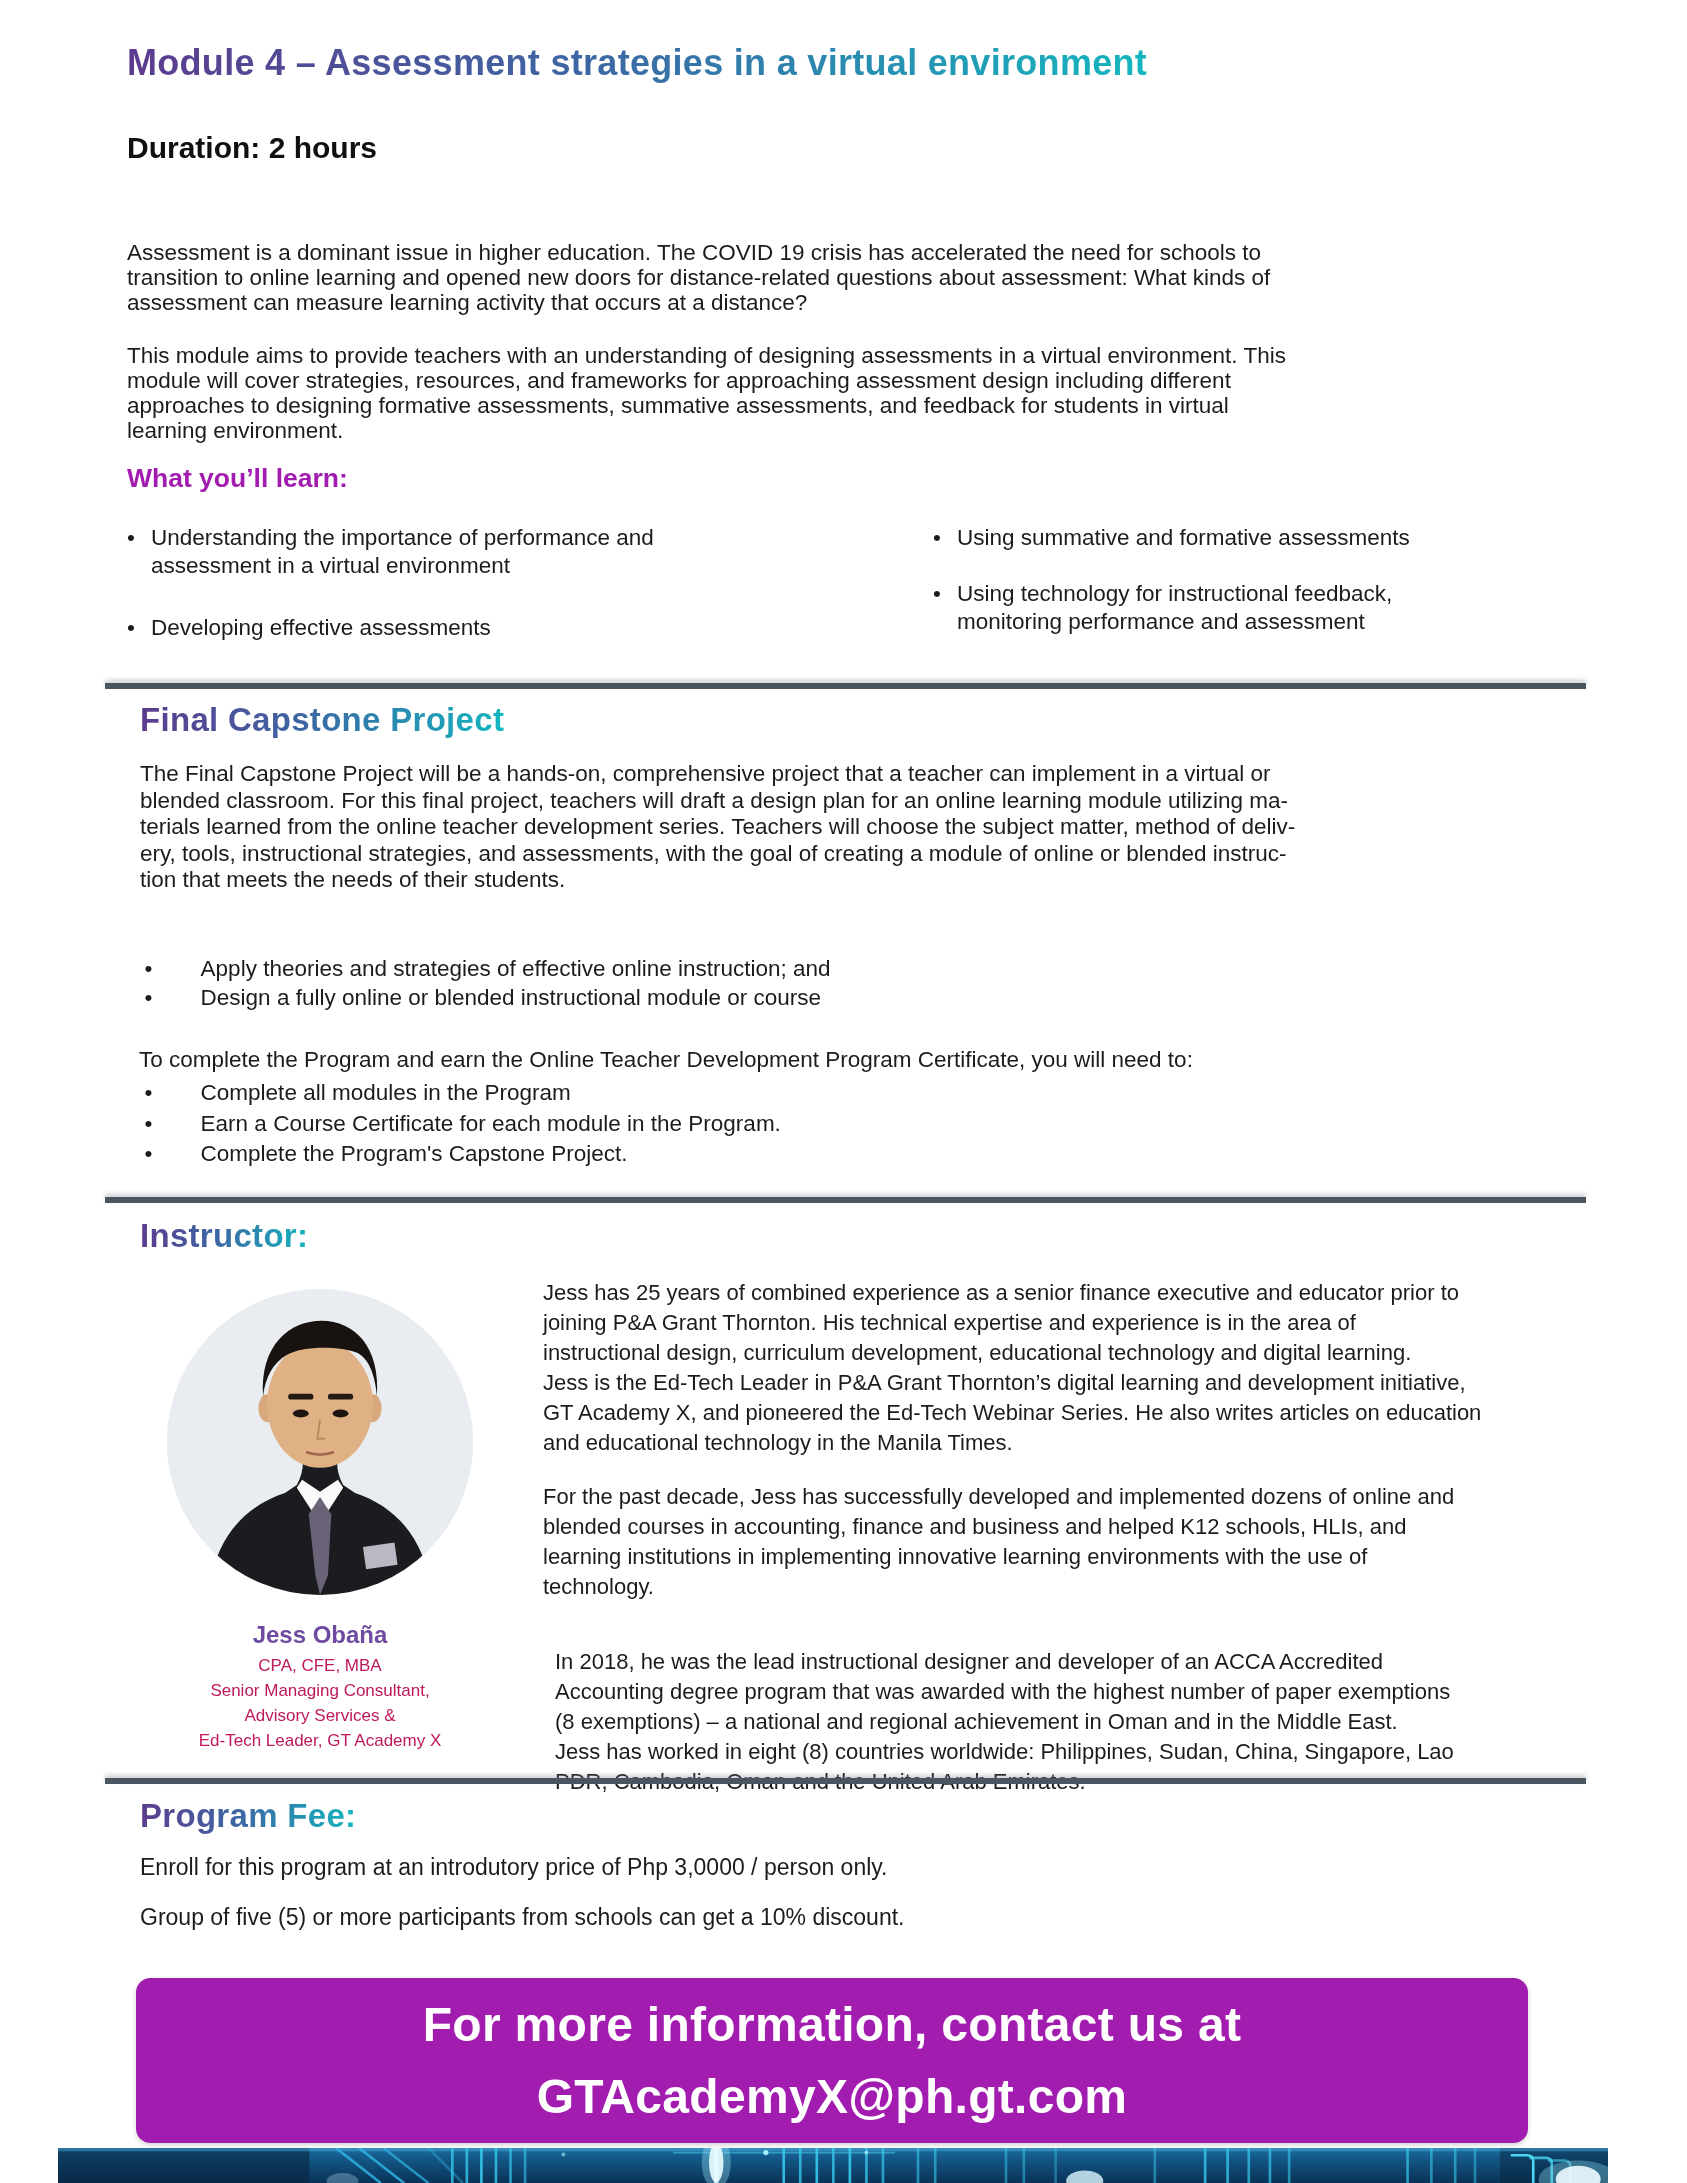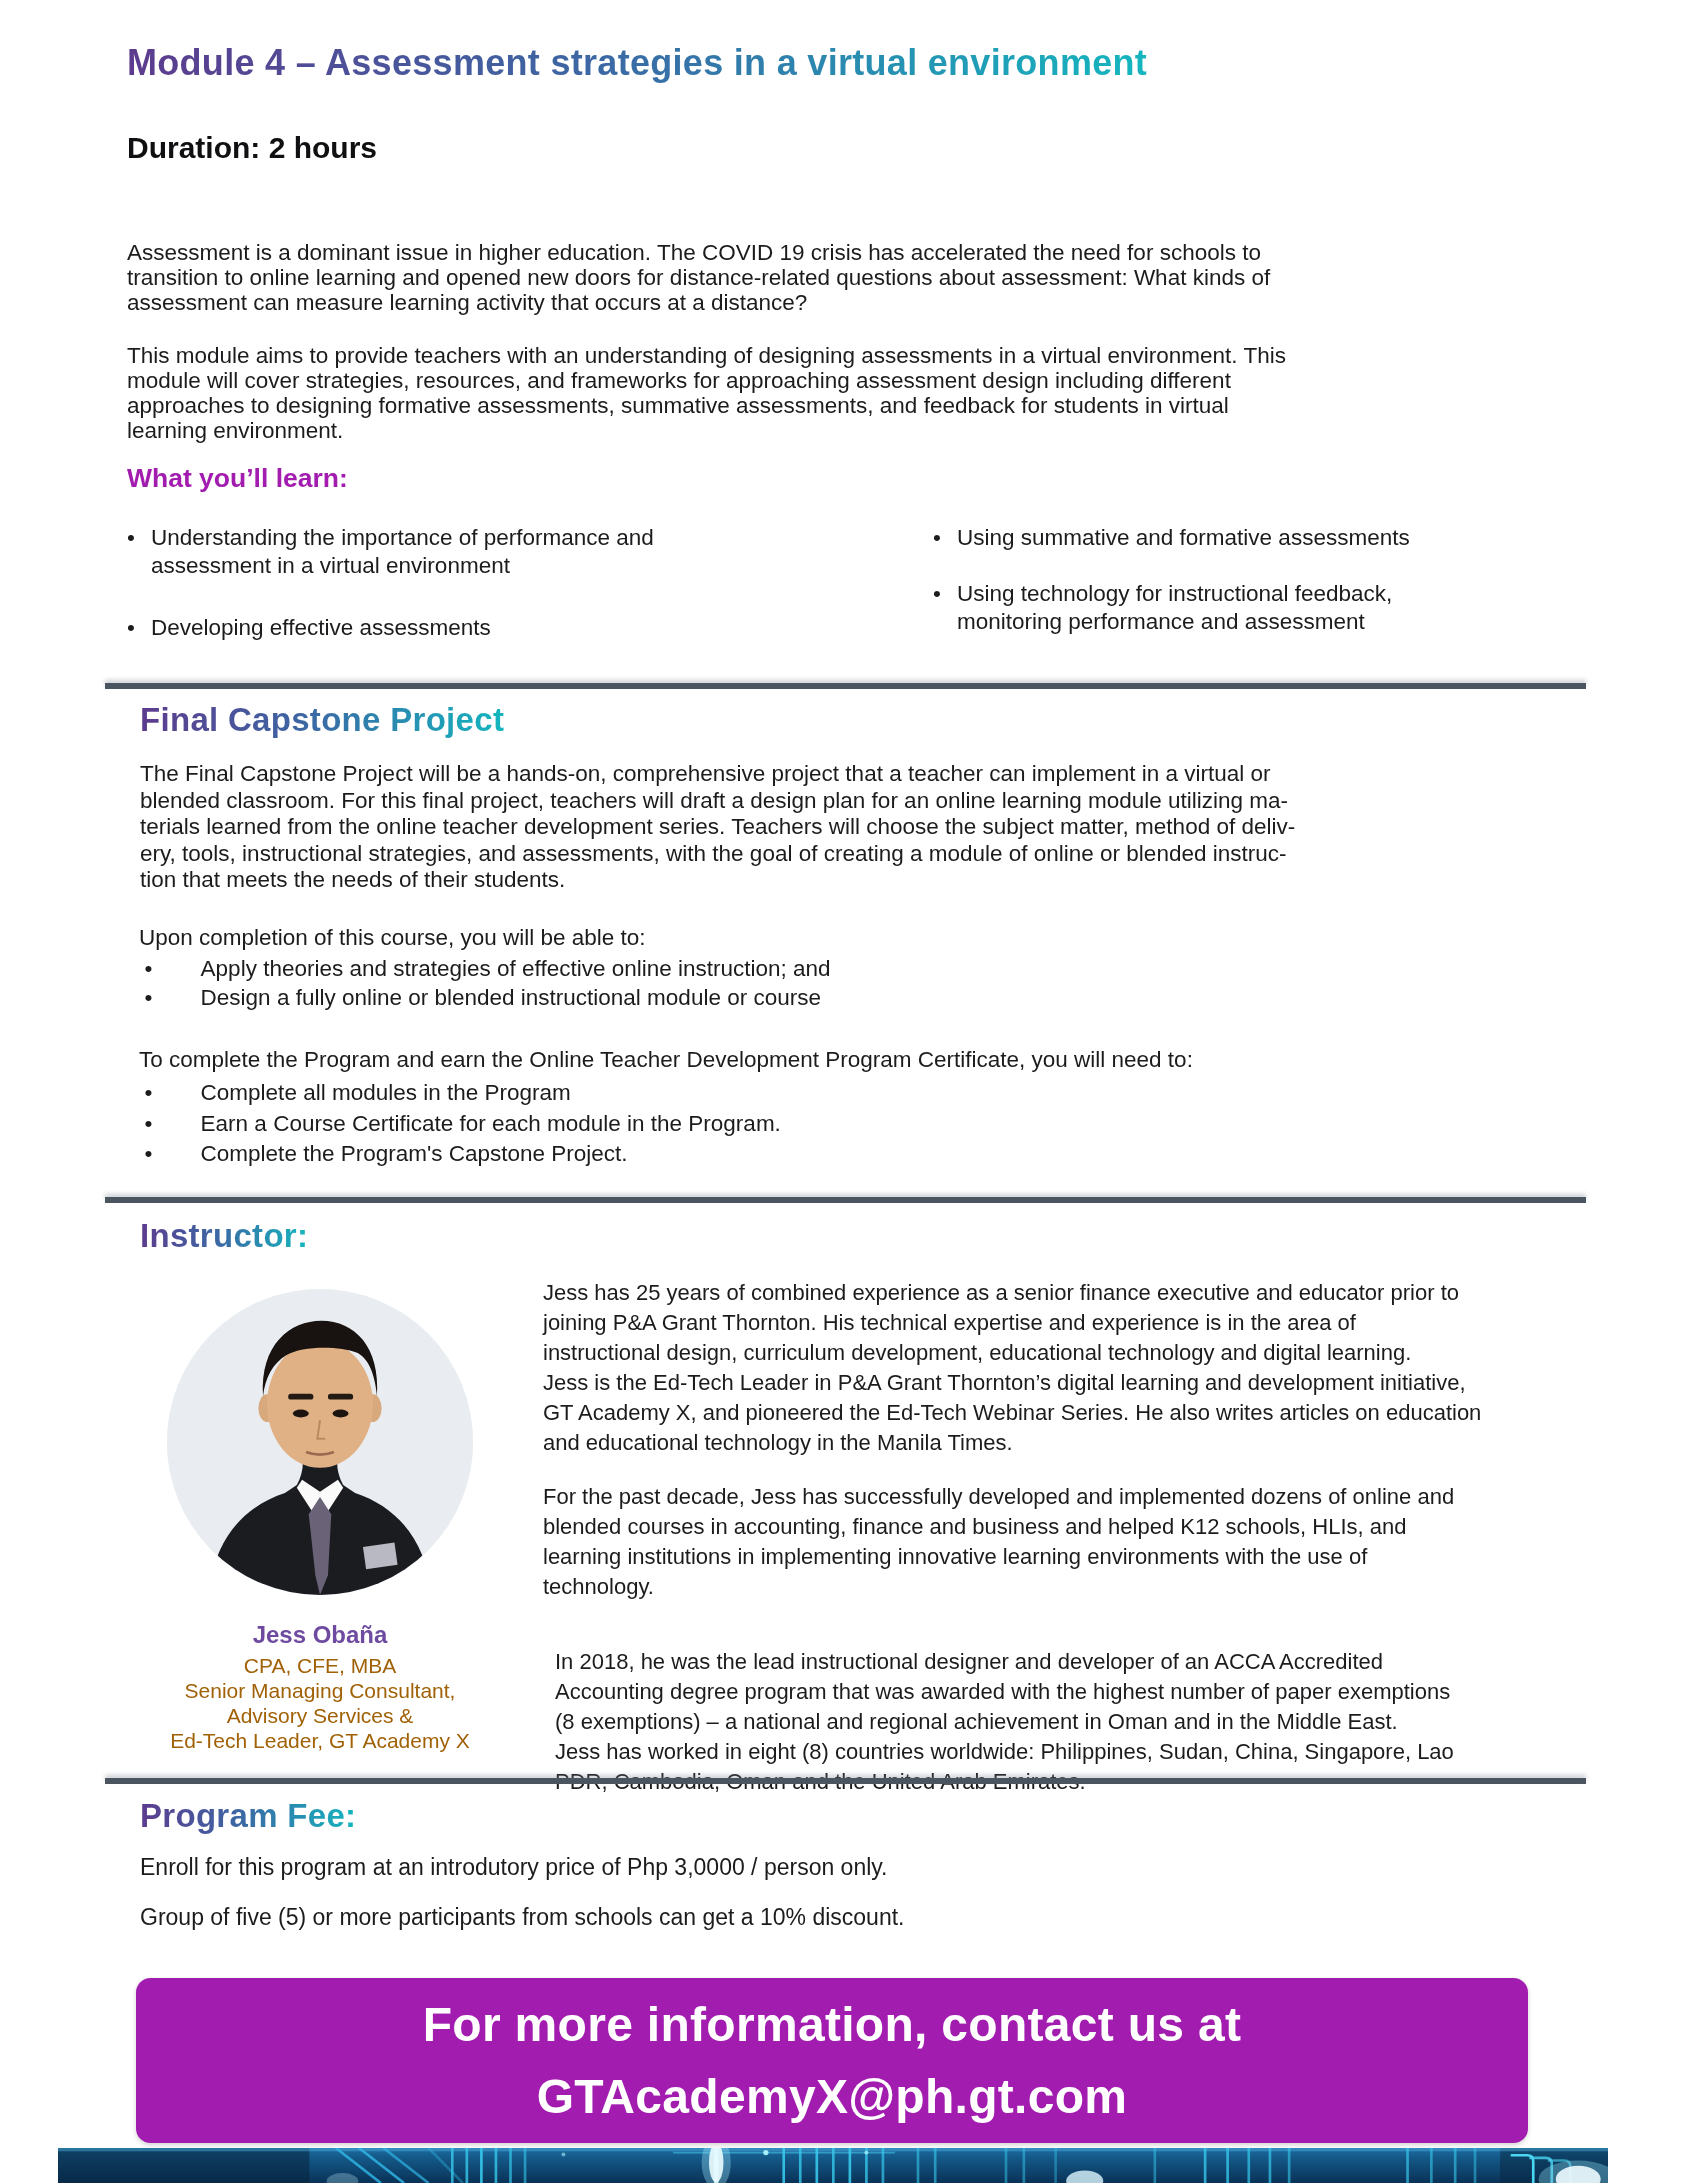--- a/index.html
+++ b/index.html
@@ -24,21 +24,21 @@
   .capbody{font-size:22.5px;line-height:26.5px;color:#1c1c1e;}
   .bullet-row{display:flex;font-size:22.5px;line-height:28px;color:#1c1c1e;}
   .bullet-row .b{flex:none;width:24px;}
   .cap-item{display:flex;font-size:22.5px;line-height:29px;color:#1c1c1e;}
   .cap-item .b{flex:none;width:56px;padding-left:2.6px;}
   .divider{position:absolute;left:105px;width:1481px;height:6px;background:#4b5560;
     box-shadow:0 -3.3px 4.6px rgba(120,130,142,.35);}
   .photo{position:absolute;left:167px;top:1289px;width:306px;height:306px;
     border-radius:50%;overflow:hidden;background:#e9edf1;}
   .inst-name{font-size:24px;font-weight:bold;color:#6e4ba0;text-align:center;}
-  .cred{font-size:21px;line-height:25px;text-align:center;color:#a16207;}
+  .cred{font-size:17px;line-height:25px;text-align:center;color:#be185d;}
   .bio{font-size:22px;line-height:30px;color:#1c1c1e;width:1059px;}
   .fee-line{font-size:23px;color:#1c1c1e;}
   .contact-box{position:absolute;left:136px;top:1978px;width:1392px;height:165px;
     background:#a21caf;border-radius:14.6px;display:flex;flex-direction:column;
     align-items:center;justify-content:center;gap:17px;box-shadow:0 2px 5.3px rgba(0,0,0,.18);}
   .contact-line{color:#ffffff;font-size:48px;font-weight:bold;letter-spacing:0.3px;}
   .strip{position:absolute;left:58px;top:2148px;width:1550px;height:35px;}
   .strip svg{display:block;width:100%;height:100%;}
 </style>
 </head>
@@ -84,21 +84,20 @@
   <div class="divider" style="top:683px;"></div>
 
   <div class="abs grad h-section" style="left:140px;top:701px;">Final Capstone Project</div>
 
   <div class="abs capbody preline" style="left:140px;top:761px;width:1442px;">The Final Capstone Project will be a hands-on, comprehensive project that a teacher can implement in a virtual or
 blended classroom. For this final project, teachers will draft a design plan for an online learning module utilizing ma-
 terials learned from the online teacher development series. Teachers will choose the subject matter, method of deliv-
 ery, tools, instructional strategies, and assessments, with the goal of creating a module of online or blended instruc-
 tion that meets the needs of their students.</div>
 
-  <div class="abs capbody" style="left:139px;top:925px;width:1442px;">Upon completion of this course, you will be able to:</div>
 
   <div class="abs cap-item" style="left:142px;top:954px;width:1429px;">
     <span class="b">•</span>
     <span>Apply theories and strategies of effective online instruction; and</span>
   </div>
   <div class="abs cap-item" style="left:142px;top:983px;width:1429px;">
     <span class="b">•</span>
     <span>Design a fully online or blended instructional module or course</span>
   </div>
 

